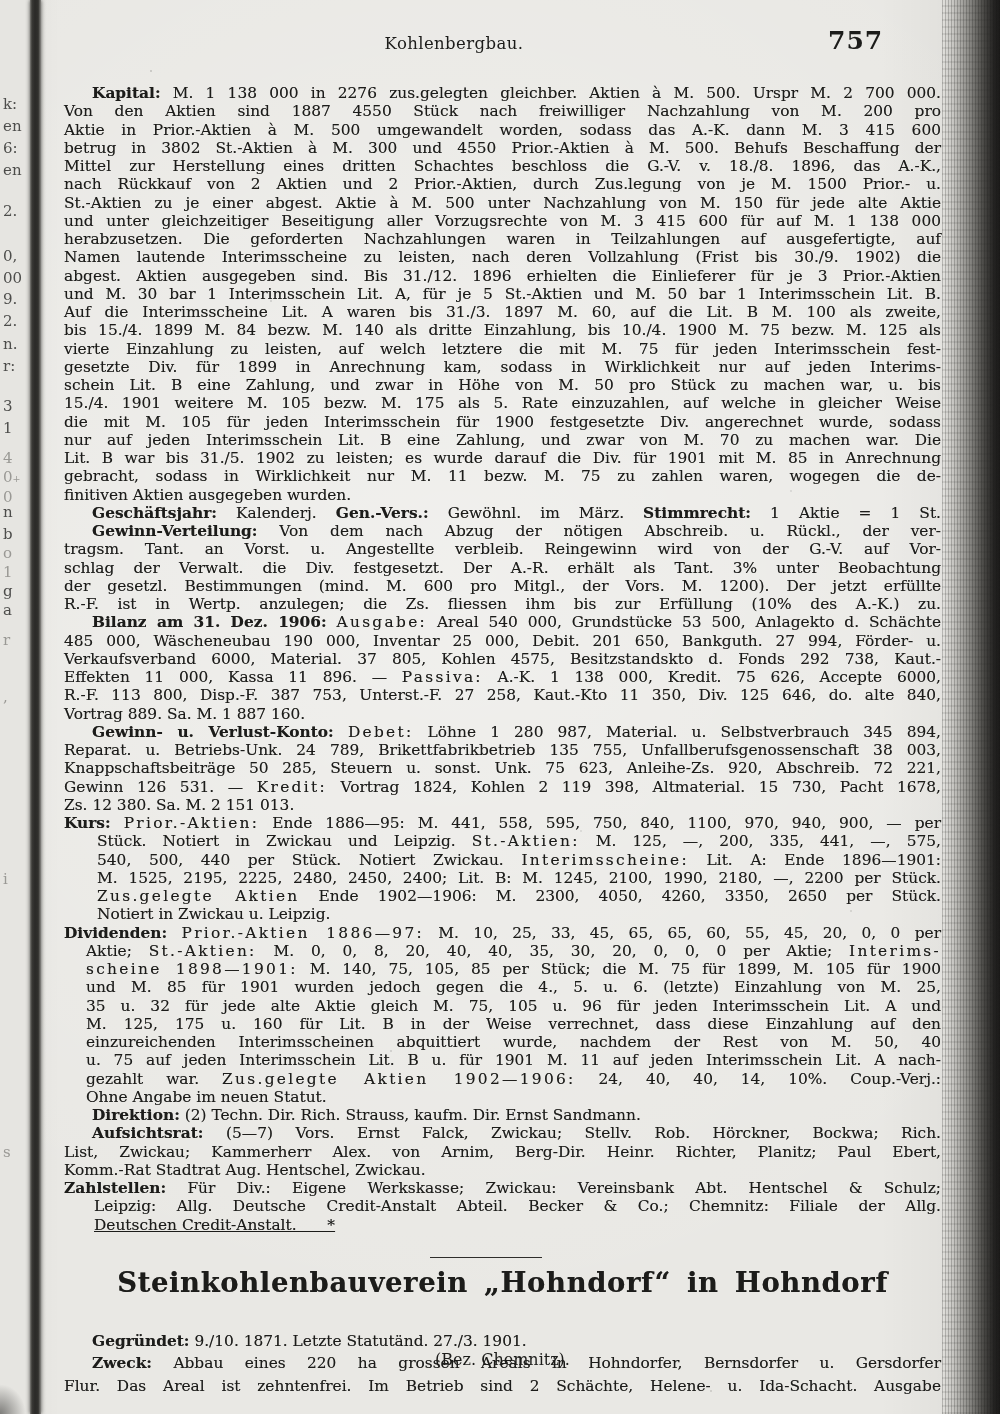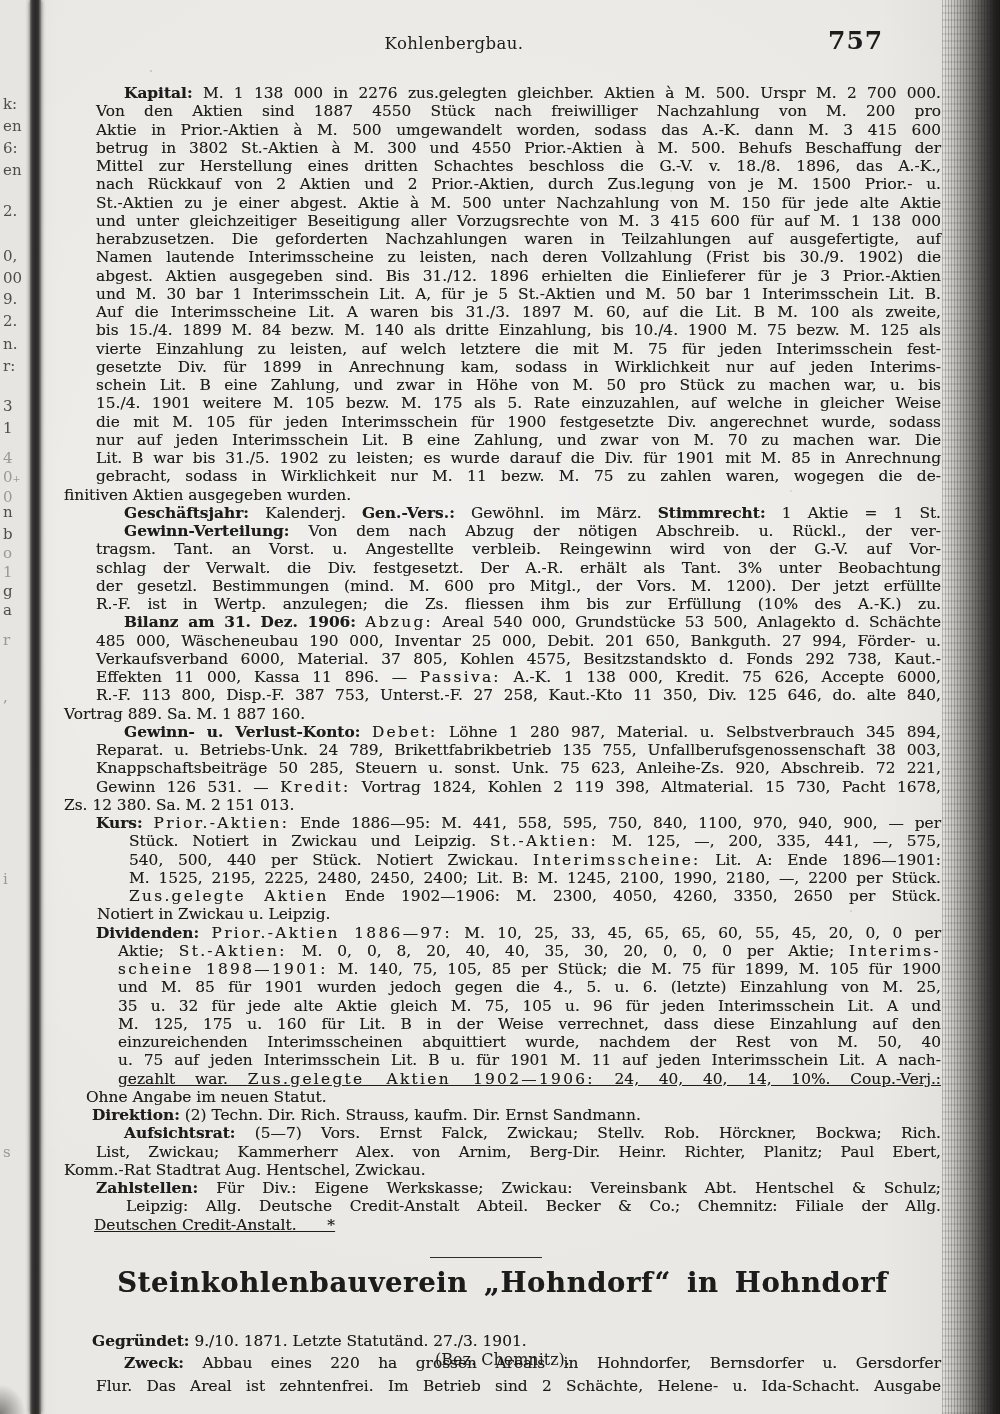--- a/index.html
+++ b/index.html
@@ -39,21 +39,21 @@
   }
   .content{position:absolute;left:64px;top:0;width:877px;}
   .running-head{position:absolute;top:34px;left:0;width:780px;text-align:center;
     font-size:16.5px;letter-spacing:0.4px;}
   .page-number{position:absolute;top:26px;left:764px;font-size:25px;letter-spacing:1px;font-weight:bold;}
   .main-lines{position:absolute;top:84px;left:0;width:877px;}
   .company-lines{position:absolute;top:1330px;left:0;width:877px;}
   .company-lines .ln{line-height:22.4px;height:22.4px;}
   .ln{height:18.25px;line-height:18.25px;font-size:15.4px;white-space:normal;
     text-shadow:0 0 0.4px rgba(20,20,18,0.45);}
-  .ln.j{text-align:justify;text-align-last:justify;margin-left:32px;}
+  .ln.j{text-align:justify;text-align-last:justify;}
   .ln span.b{font-weight:700;}
   .ln span.s{letter-spacing:2.3px;}
   .divider{position:absolute;top:1257px;left:366px;width:112px;height:0;
     border-top:1.6px solid #2e2d2b;}
   .company-title{
     position:absolute;top:1266px;left:0;width:877px;margin:0;text-align:center;
     font-size:27.5px;font-weight:700;letter-spacing:0.6px;word-spacing:6px;
     text-shadow:0 0 0.5px rgba(20,20,18,0.5);
   }
   .company-subtitle{position:absolute;top:1306px;left:0;width:877px;text-align:center;
@@ -128,21 +128,21 @@
       <div class="ln j"><span>nur auf jeden Interimsschein Lit. B eine Zahlung, und zwar von M. 70 zu machen war.  Die</span></div>
       <div class="ln j"><span>Lit. B war bis 31./5. 1902 zu leisten; es wurde darauf die Div. für 1901 mit M. 85 in Anrechnung</span></div>
       <div class="ln j"><span>gebracht, sodass in Wirklichkeit nur M. 11 bezw. M. 75 zu zahlen waren, wogegen die de-</span></div>
       <div class="ln"><span>finitiven Aktien ausgegeben wurden.</span></div>
       <div class="ln j" style="padding-left: 28px;"><span class="b">Geschäftsjahr:</span><span> Kalenderj.  </span><span class="b">Gen.-Vers.:</span><span> Gewöhnl. im März.  </span><span class="b">Stimmrecht:</span><span> 1 Aktie = 1 St.</span></div>
       <div class="ln j" style="padding-left: 28px;"><span class="b">Gewinn-Verteilung:</span><span> Von dem nach Abzug der nötigen Abschreib. u. Rückl., der ver-</span></div>
       <div class="ln j"><span>tragsm. Tant. an Vorst. u. Angestellte verbleib. Reingewinn wird von der G.-V. auf Vor-</span></div>
       <div class="ln j"><span>schlag der Verwalt. die Div. festgesetzt.  Der A.-R. erhält als Tant. 3% unter Beobachtung</span></div>
       <div class="ln j"><span>der gesetzl. Bestimmungen (mind. M. 600 pro Mitgl., der Vors. M. 1200).  Der jetzt erfüllte</span></div>
       <div class="ln j"><span>R.-F. ist in Wertp. anzulegen; die Zs. fliessen ihm bis zur Erfüllung (10% des A.-K.) zu.</span></div>
-      <div class="ln j" style="padding-left: 28px;"><span class="b">Bilanz am 31. Dez. 1906:</span><span> </span><span class="s">Abzug:</span><span> Areal 540 000, Grundstücke 53 500, Anlagekto d. Schächte</span></div>
+      <div class="ln j" style="padding-left: 28px;"><span class="b">Bilanz am 31. Dez. 1906:</span><span> </span><span class="s">Ausgabe:</span><span> Areal 540 000, Grundstücke 53 500, Anlagekto d. Schächte</span></div>
       <div class="ln j"><span>485 000, Wäscheneubau 190 000, Inventar 25 000, Debit. 201 650, Bankguth. 27 994, Förder- u.</span></div>
       <div class="ln j"><span>Verkaufsverband 6000, Material. 37 805, Kohlen 4575, Besitzstandskto d. Fonds 292 738, Kaut.-</span></div>
       <div class="ln j"><span>Effekten 11 000, Kassa 11 896. — </span><span class="s">Passiva:</span><span> A.-K. 1 138 000, Kredit. 75 626, Accepte 6000,</span></div>
       <div class="ln j"><span>R.-F. 113 800, Disp.-F. 387 753, Unterst.-F. 27 258, Kaut.-Kto 11 350, Div. 125 646, do. alte 840,</span></div>
       <div class="ln"><span>Vortrag 889.  Sa. M. 1 887 160.</span></div>
       <div class="ln j" style="padding-left: 28px;"><span class="b">Gewinn- u. Verlust-Konto:</span><span> </span><span class="s">Debet:</span><span> Löhne 1 280 987, Material. u. Selbstverbrauch 345 894,</span></div>
       <div class="ln j"><span>Reparat. u. Betriebs-Unk. 24 789, Brikettfabrikbetrieb 135 755, Unfallberufsgenossenschaft 38 003,</span></div>
       <div class="ln j"><span>Knappschaftsbeiträge 50 285, Steuern u. sonst. Unk. 75 623, Anleihe-Zs. 920, Abschreib. 72 221,</span></div>
       <div class="ln j"><span>Gewinn 126 531. — </span><span class="s">Kredit:</span><span> Vortrag 1824, Kohlen 2 119 398, Altmaterial. 15 730, Pacht 1678,</span></div>
       <div class="ln"><span>Zs. 12 380.  Sa. M. 2 151 013.</span></div>
@@ -153,21 +153,21 @@
       <div class="ln j" style="padding-left: 33px;"><span class="s">Zus.gelegte Aktien</span><span> Ende 1902—1906: M. 2300, 4050, 4260, 3350, 2650 per Stück.</span></div>
       <div class="ln" style="padding-left: 33px;"><span>Notiert in Zwickau u. Leipzig.</span></div>
       <div class="ln j"><span class="b">Dividenden:</span><span> </span><span class="s">Prior.-Aktien 1886—97:</span><span> M. 10, 25, 33, 45, 65, 65, 60, 55, 45, 20, 0, 0 per</span></div>
       <div class="ln j" style="padding-left: 22px;"><span>Aktie; </span><span class="s">St.-Aktien:</span><span> M. 0, 0, 8, 20, 40, 40, 35, 30, 20, 0, 0, 0 per Aktie; </span><span class="s">Interims-</span></div>
       <div class="ln j" style="padding-left: 22px;"><span class="s">scheine 1898—1901:</span><span> M. 140, 75, 105, 85 per Stück; die M. 75 für 1899, M. 105 für 1900</span></div>
       <div class="ln j" style="padding-left: 22px;"><span>und M. 85 für 1901 wurden jedoch gegen die 4., 5. u. 6. (letzte) Einzahlung von M. 25,</span></div>
       <div class="ln j" style="padding-left: 22px;"><span>35 u. 32 für jede alte Aktie gleich M. 75, 105 u. 96 für jeden Interimsschein Lit. A und</span></div>
       <div class="ln j" style="padding-left: 22px;"><span>M. 125, 175 u. 160 für Lit. B in der Weise verrechnet, dass diese Einzahlung auf den</span></div>
       <div class="ln j" style="padding-left: 22px;"><span>einzureichenden Interimsscheinen abquittiert wurde, nachdem der Rest von M. 50, 40</span></div>
       <div class="ln j" style="padding-left: 22px;"><span>u. 75 auf jeden Interimsschein Lit. B u. für 1901 M. 11 auf jeden Interimsschein Lit. A nach-</span></div>
-      <div class="ln j" style="padding-left: 22px; text-decoration: underline;"><span>gezahlt war.  </span><span class="s">Zus.gelegte Aktien 1902—1906:</span><span> 24, 40, 40, 14, 10%.  Coup.-Verj.:</span></div>
+      <div class="ln j" style="padding-left: 22px;"><span>gezahlt war.  </span><span class="s">Zus.gelegte Aktien 1902—1906:</span><span> 24, 40, 40, 14, 10%.  Coup.-Verj.:</span></div>
       <div class="ln" style="padding-left: 22px;"><span>Ohne Angabe im neuen Statut.</span></div>
       <div class="ln" style="padding-left: 28px;"><span class="b">Direktion:</span><span> (2) Techn. Dir. Rich. Strauss, kaufm. Dir. Ernst Sandmann.</span></div>
       <div class="ln j" style="padding-left: 28px;"><span class="b">Aufsichtsrat:</span><span> (5—7) Vors. Ernst Falck, Zwickau; Stellv. Rob. Hörckner, Bockwa; Rich.</span></div>
       <div class="ln j"><span>List, Zwickau; Kammerherr Alex. von Arnim, Berg-Dir. Heinr. Richter, Planitz; Paul Ebert,</span></div>
       <div class="ln"><span>Komm.-Rat Stadtrat Aug. Hentschel, Zwickau.</span></div>
       <div class="ln j"><span class="b">Zahlstellen:</span><span> Für Div.: Eigene Werkskasse; Zwickau: Vereinsbank Abt. Hentschel &amp; Schulz;</span></div>
       <div class="ln j" style="padding-left: 30px;"><span>Leipzig: Allg. Deutsche Credit-Anstalt Abteil. Becker &amp; Co.; Chemnitz: Filiale der Allg.</span></div>
       <div class="ln" style="padding-left: 30px; text-decoration: underline;"><span>Deutschen Credit-Anstalt.  *</span></div>
     </div>
   <div class="divider"></div>

